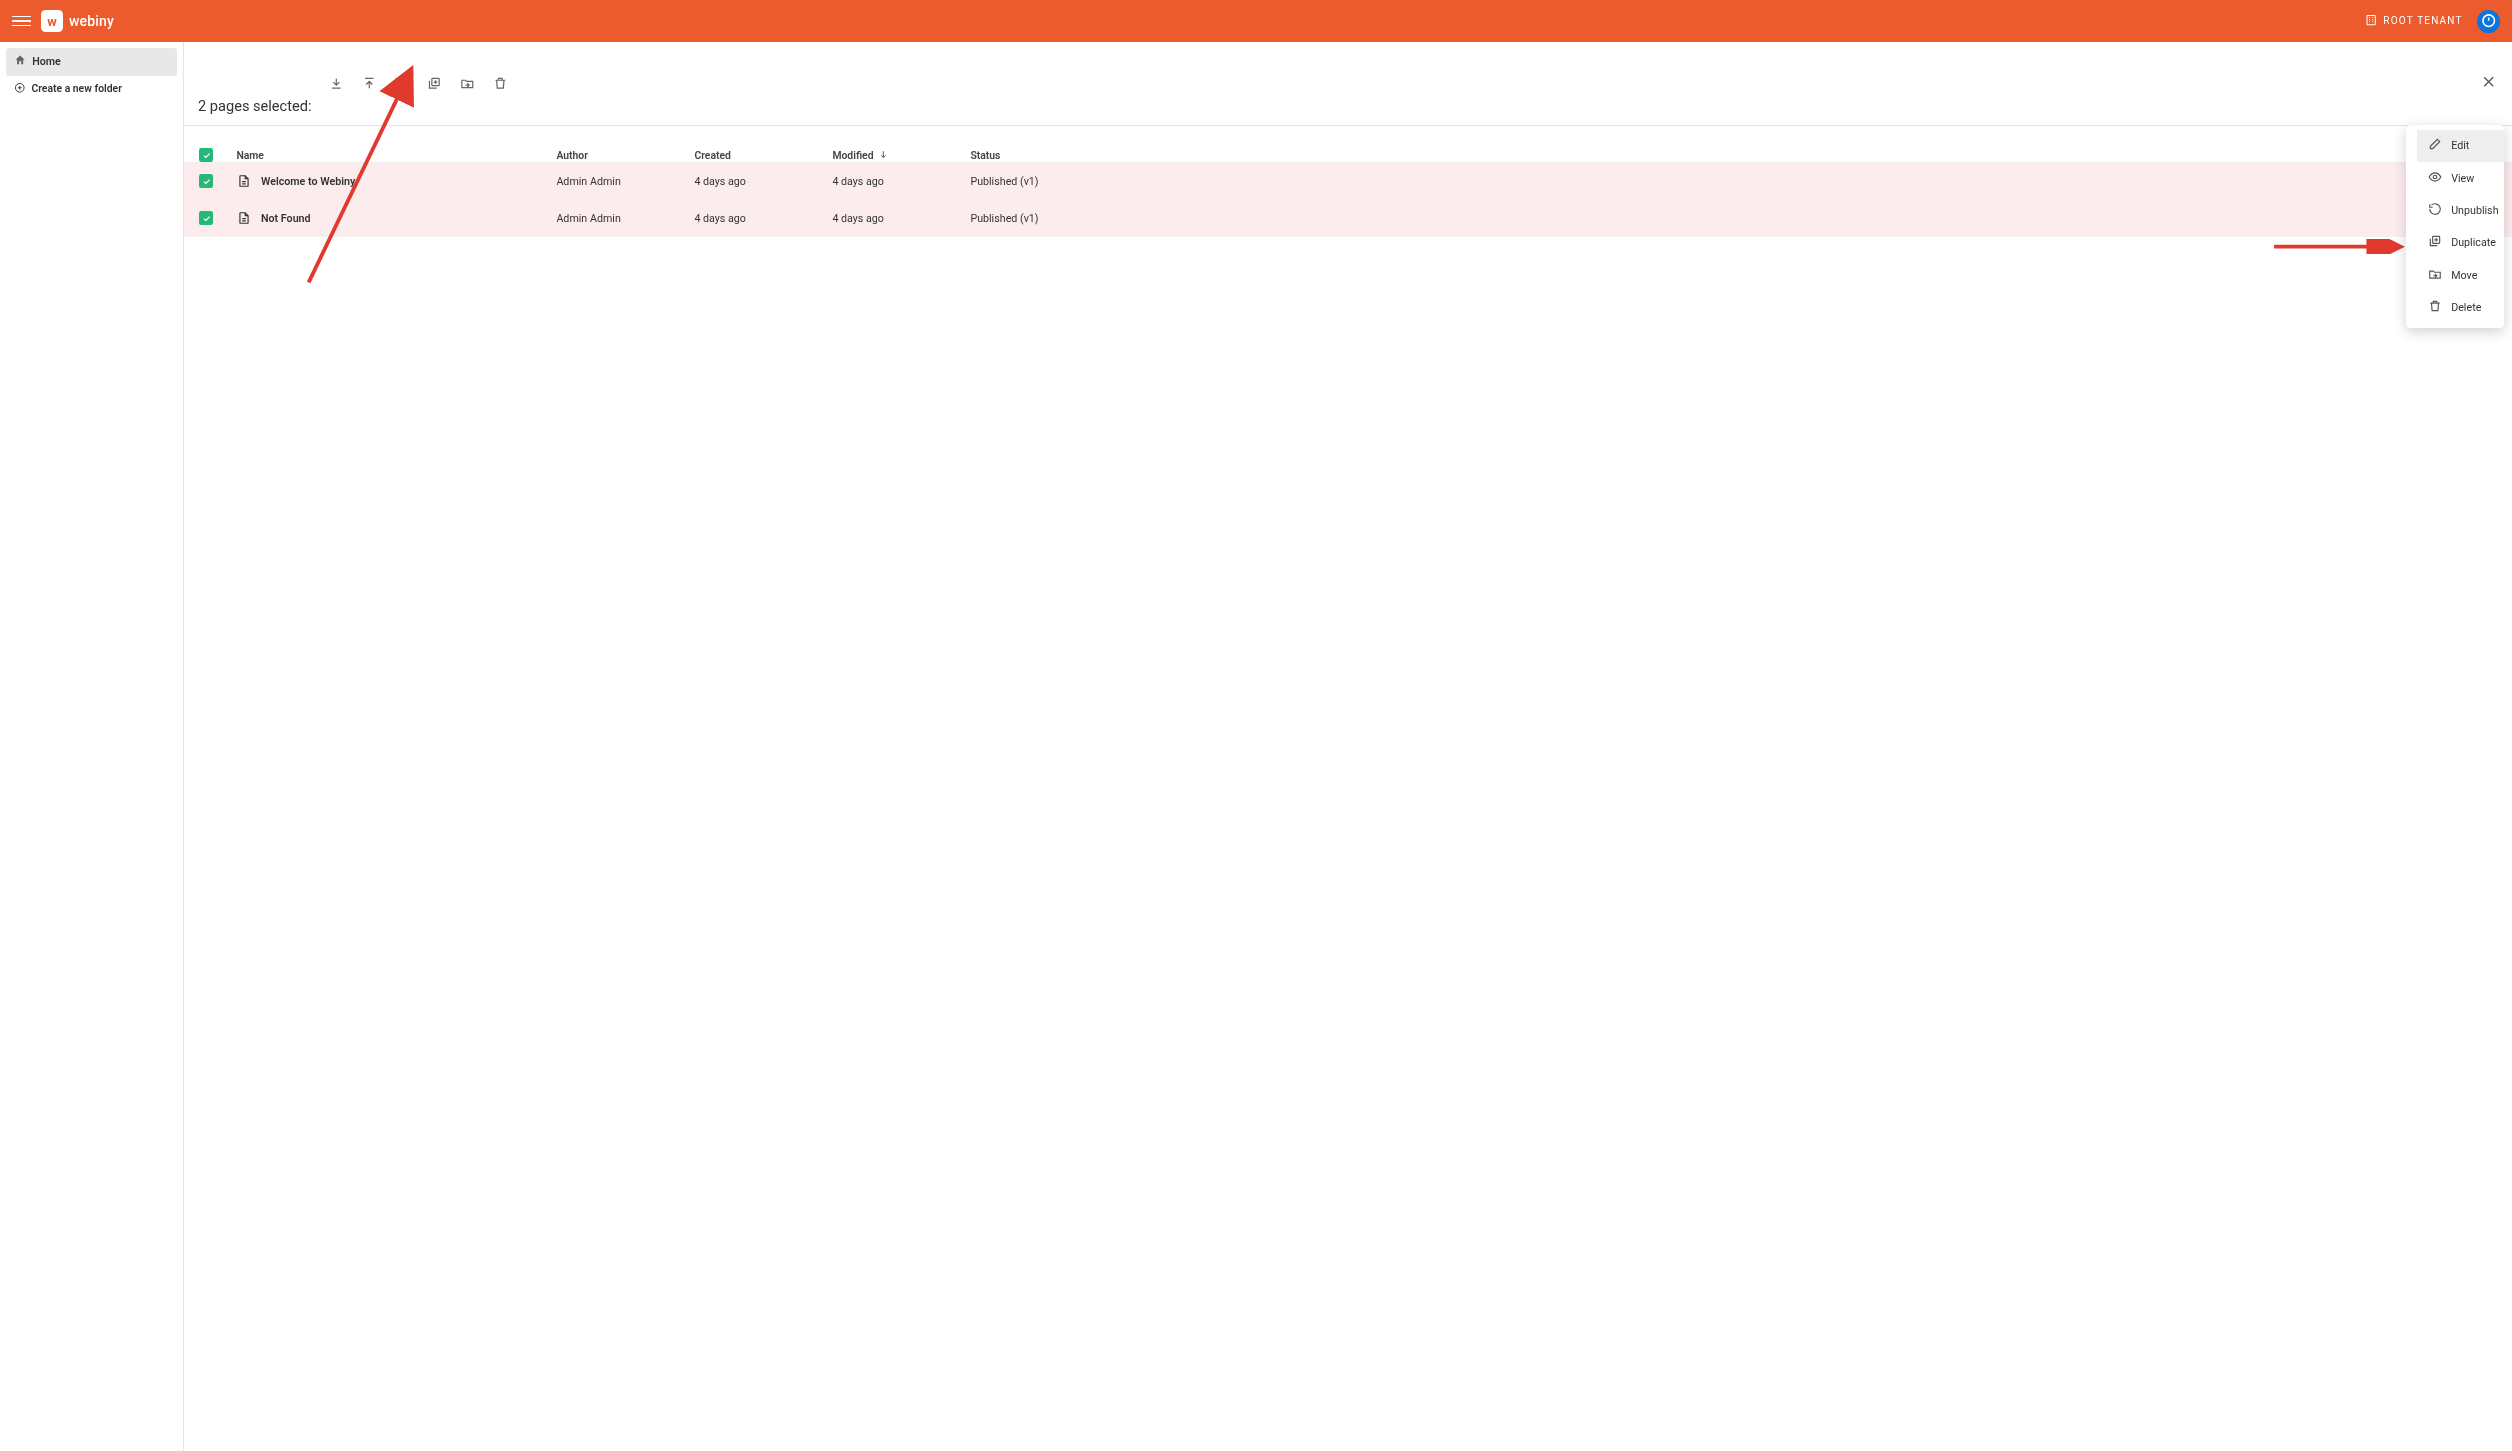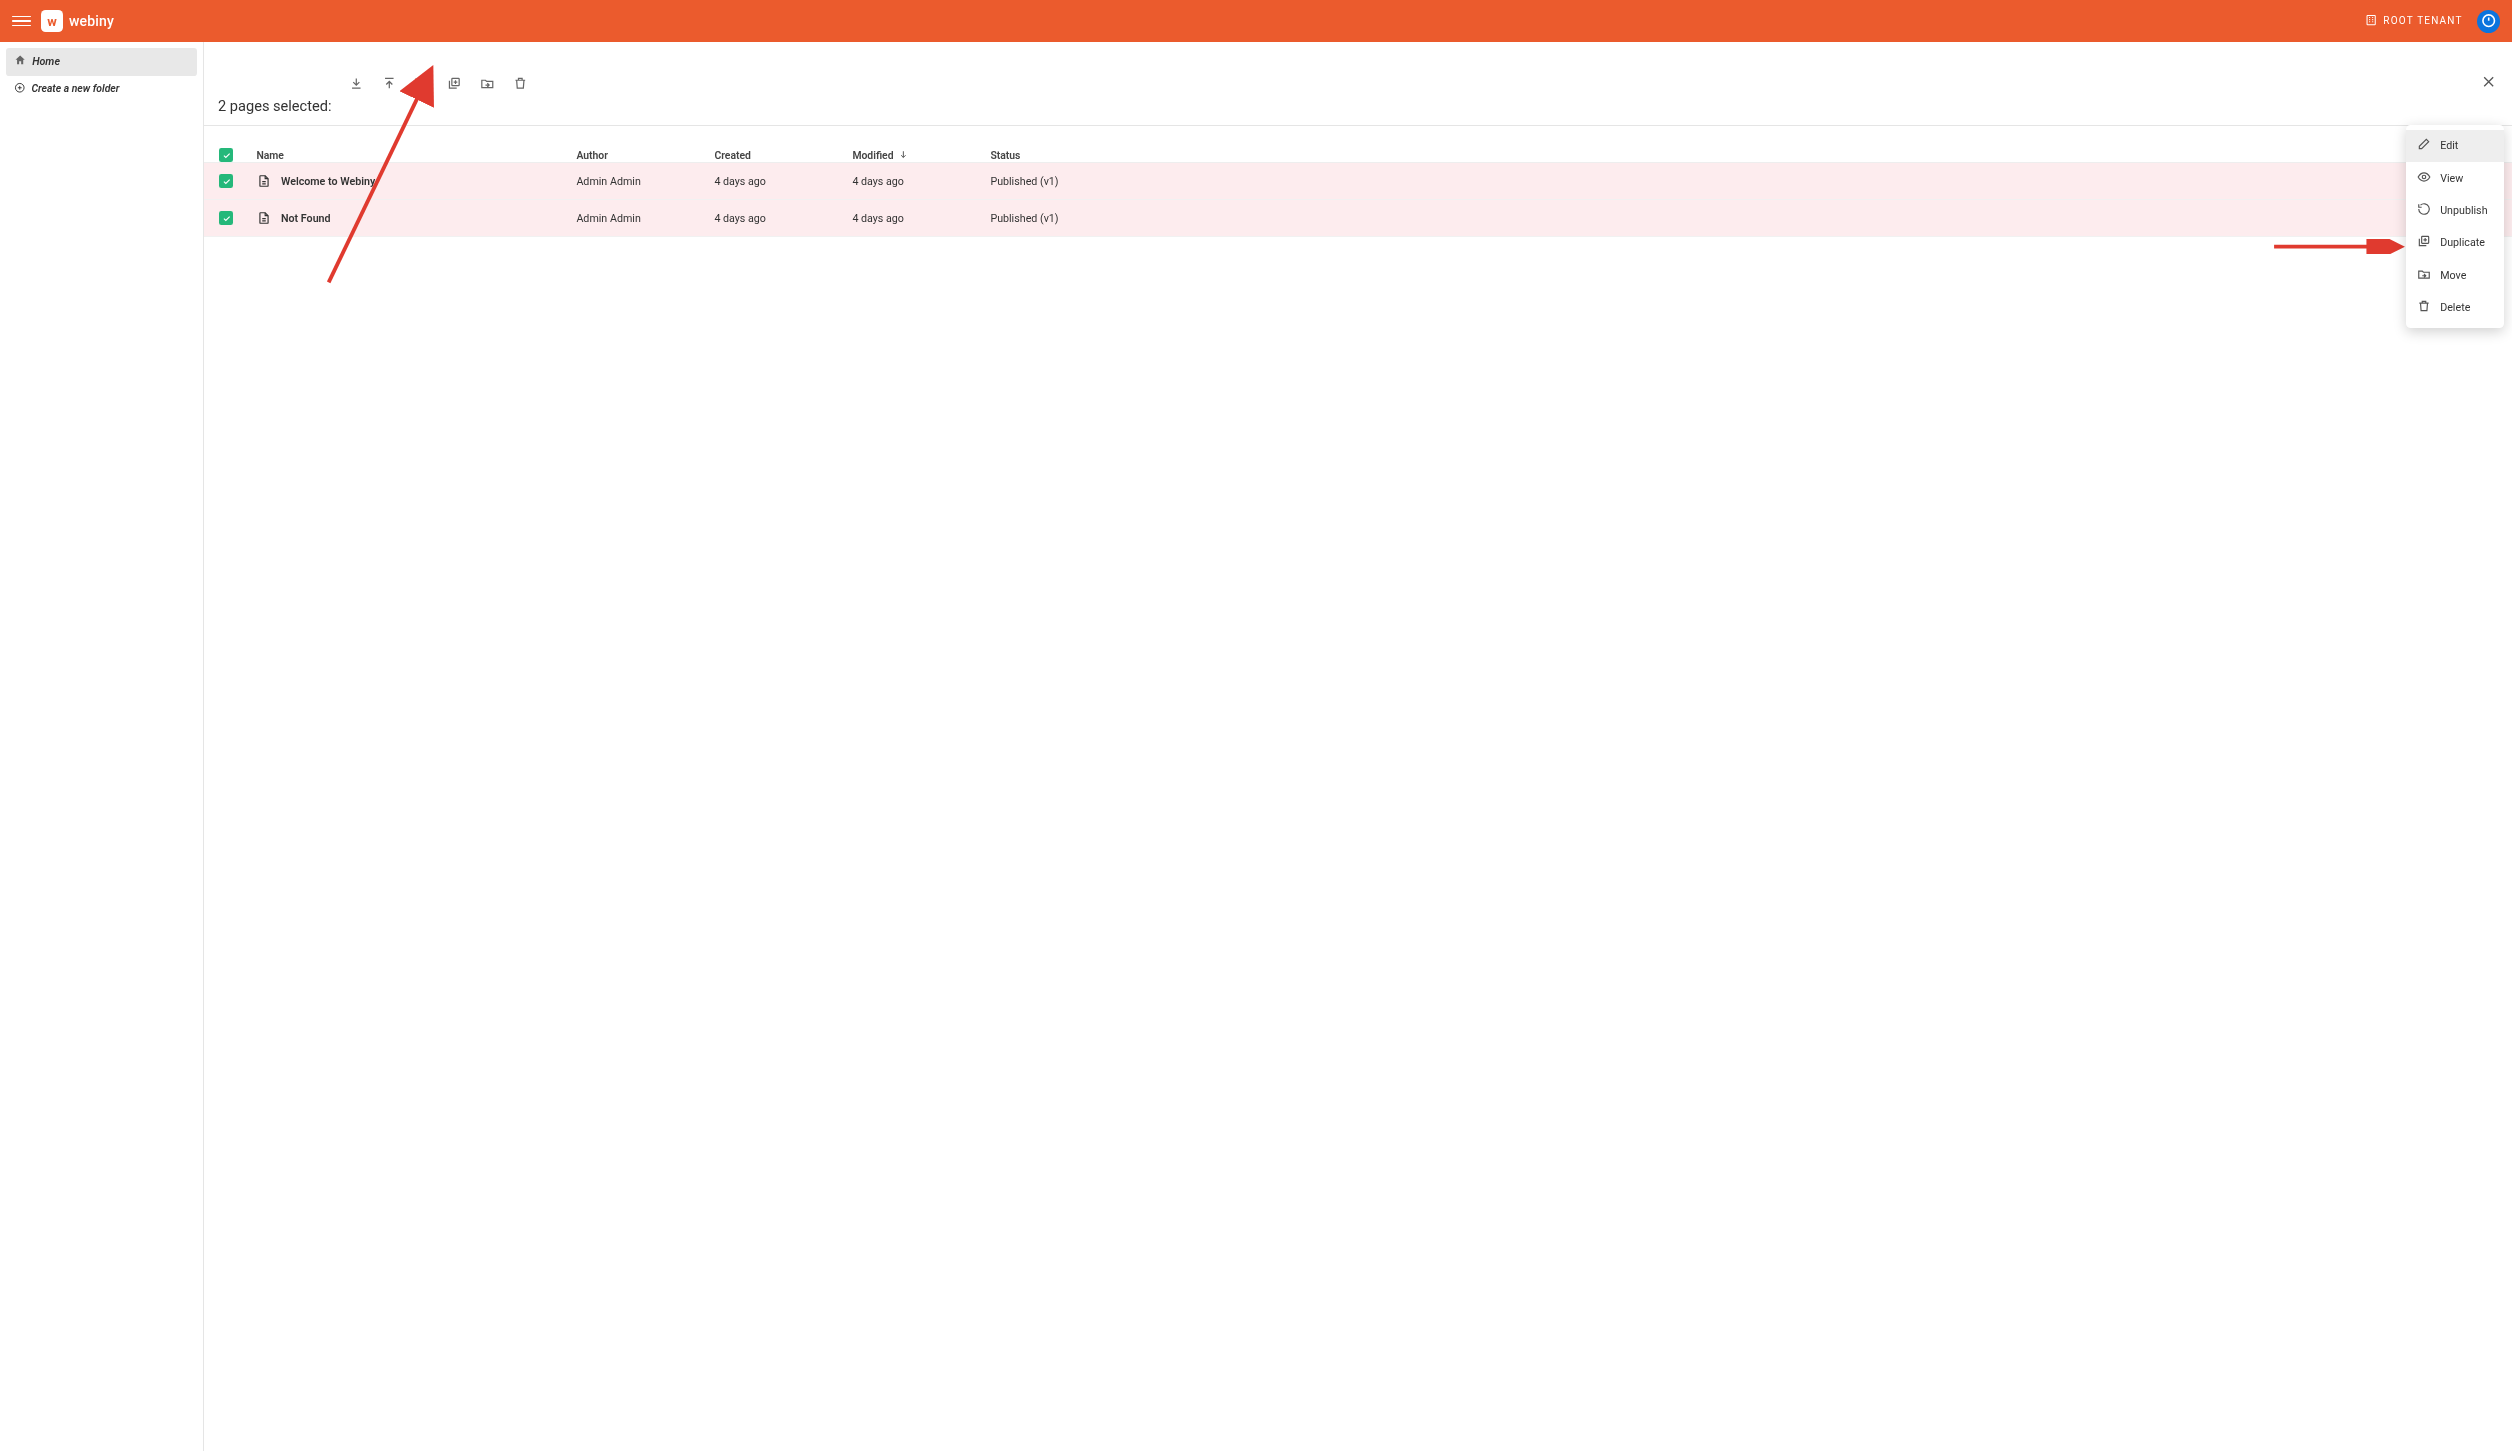--- a/index.html
+++ b/index.html
@@ -11,21 +11,21 @@
 .hamburger span { height: 1.5px; background: #fff; border-radius: 0.8px; }
 .logo { display: flex; align-items: center; gap: 6.1px; color: #fff; font-weight: 500; }
 .logo-badge { width: 21.5px; height: 21.5px; background: #fff; border-radius: 4.6px; display: flex; align-items: center; justify-content: center; color: #eb5b2d; font-weight: 700; font-size: 13px; transform: rotate(0deg); position: relative; }
 .logo-badge::before { content: "w"; }
 .logo-text { font-size: 14px; letter-spacing: 0.2px; }
 .topbar-right { display: flex; align-items: center; gap: 14px; }
 .tenant { color: #fff; font-size: 10px; letter-spacing: 1.2px; display: flex; align-items: center; gap: 6.1px; }
 .avatar { width: 23px; height: 23px; border-radius: 50%; background: #0b74de; display: flex; align-items: center; justify-content: center; }
 
 .layout { display: flex; height: calc(100vh - 42px); }
-.sidebar { width: 204px; background: #fff; border-right: 0.8px solid #e5e5e5; padding: 6.1px 6.1px; font-style: italic; }
+.sidebar { width: 184px; background: #fff; border-right: 0.8px solid #e5e5e5; padding: 6.1px 6.1px; }
 .side-item { display: flex; align-items: center; gap: 6.1px; padding: 6.1px 7.7px; font-size: 10.7px; font-weight: 600; border-radius: 3.1px; cursor: pointer; }
 .side-item.active { background: #e8e8e8; }
 .side-create { display: flex; align-items: center; gap: 6.1px; padding: 6.1px 7.7px; font-size: 10.4px; font-weight: 600; cursor: pointer; }
 
 .main { flex: 1; background: #fff; display: flex; flex-direction: column; position: relative; }
 .toolbar { display: flex; align-items: center; justify-content: space-between; padding: 10.7px 15.4px 10.7px 14px; border-bottom: 0.8px solid #e5e5e5; }
 .toolbar-left { display: flex; align-items: center; gap: 17px; }
 .sel-label { font-size: 14.6px; color: #333; margin-top: 44px; }
 .tool-icons { display: flex; align-items: center; gap: 18.4px; color: #666; }
 .tool-icons .ic { cursor: pointer; display: flex; }
@@ -45,21 +45,21 @@
 .col-gear { margin-left: auto; display:flex; align-items:center; color:#666; cursor:pointer; }
 
 .trow { display: flex; align-items: center; padding: 0 15.4px; height: 37px; border-bottom: 0.8px solid #f1f1f1; font-size: 10.7px; color: #333; background: #fdecee; }
 .trow .col-name { font-weight: 600; }
 .checkbox { width: 14px; height: 14px; background: #25b87a; border-radius: 2.3px; display: flex; align-items: center; justify-content: center; cursor: pointer; }
 .checkbox svg { width: 9.2px; height: 9.2px; stroke: #fff; stroke-width: 3; fill: none; }
 .page-icon { width: 15.4px; height: 15.4px; display: flex; align-items: center; justify-content: center; }
 .page-icon svg { width: 14px; height: 14px; }
 
 .context-menu { position: absolute; right: 7.7px; top: 83px; width: 98px; background: #fff; border-radius: 4.6px; box-shadow: 0 3.1px 12.3px rgba(0,0,0,0.18); padding: 4.6px 0; z-index: 10; }
-.ctx-item { display: flex; align-items: center; gap: 9.2px; padding: 7.7px 10.7px; font-size: 10.7px; color: #333; cursor: pointer; }
+.ctx-item { display: flex; align-items: center; gap: 9.2px; padding: 7.7px 10.7px; font-size: 10.7px; color: #333; cursor: pointer; margin-left: 11px; }
 .ctx-item.hover { background: #eee; }
 .ctx-item svg { width: 14px; height: 14px; }
 
 .arrow1 { position: absolute; left: 117px; top: 18.4px; pointer-events: none; }
 .arrow2 { position: absolute; right: 107px; top: 197px; pointer-events: none; }
 </style>
 </head>
 <body>
 
 <div class="topbar">

